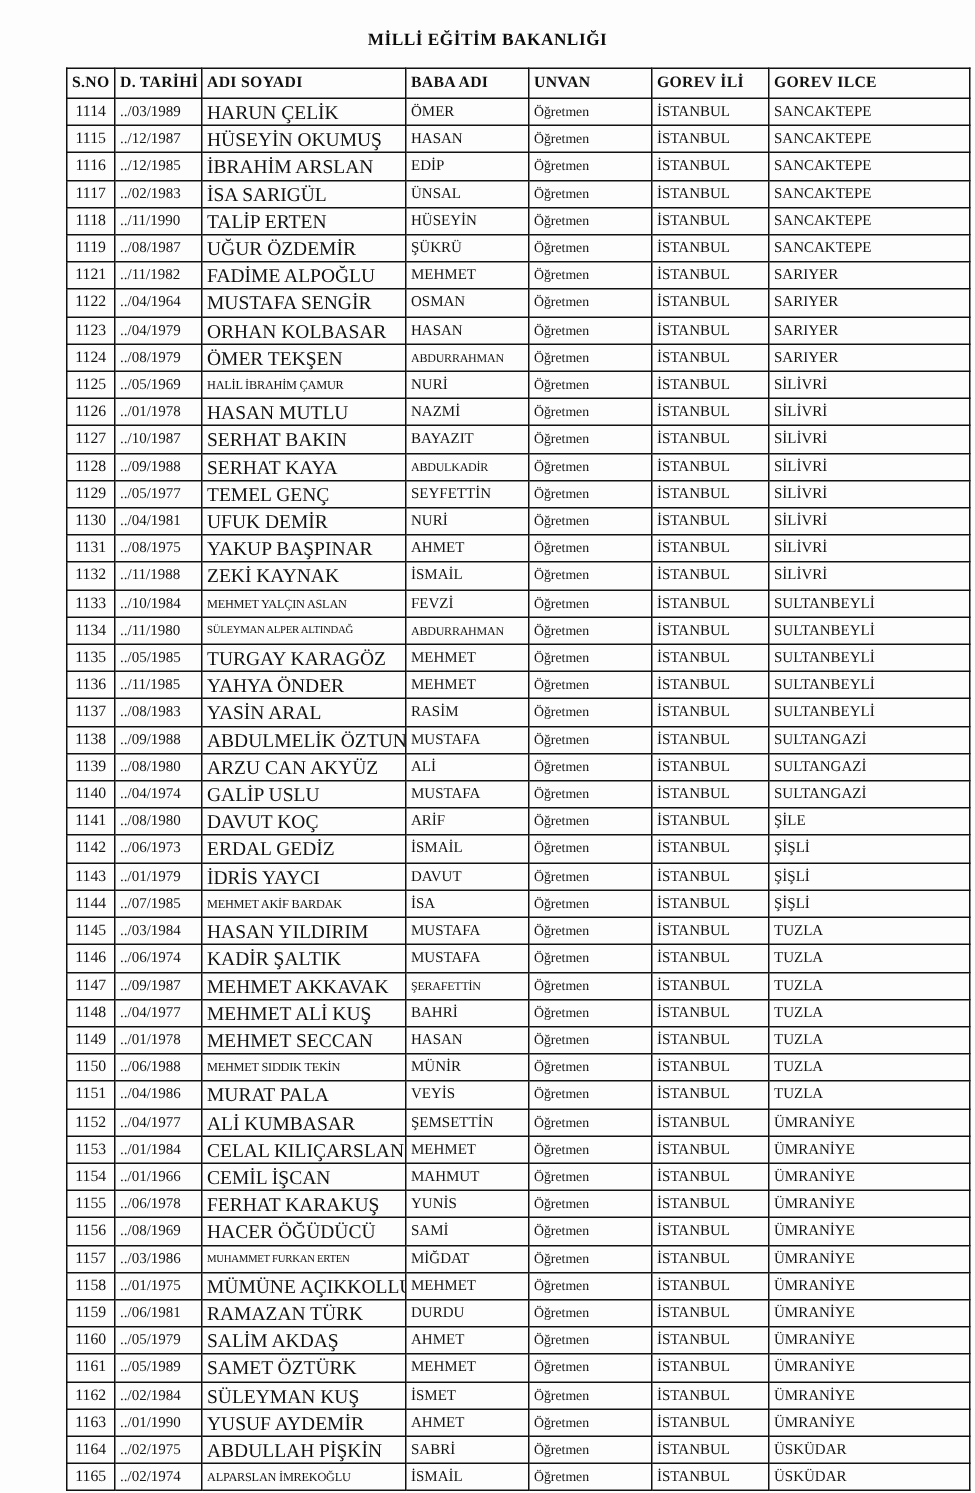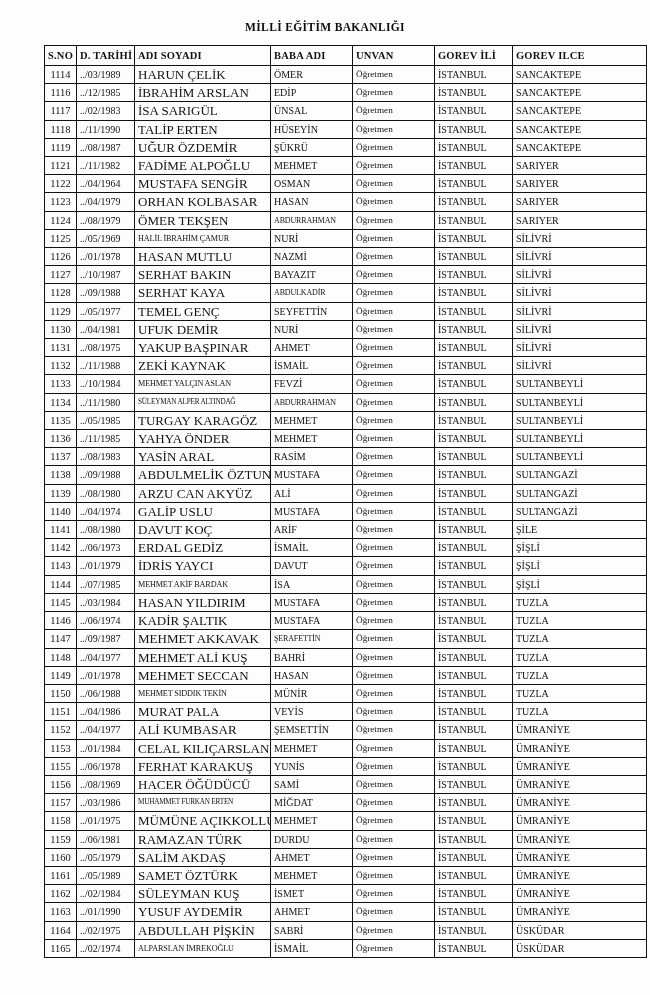--- a/index.html
+++ b/index.html
@@ -134,20 +134,29 @@
           <tr>
             <td class="sno">1114</td>
             <td class="dob">../03/1989</td>
             <td class="name">HARUN ÇELİK</td>
             <td class="father">ÖMER</td>
             <td class="title-cell">Öğretmen</td>
             <td class="prov">İSTANBUL</td>
             <td class="dist">SANCAKTEPE</td>
           </tr>
           <tr>
+            <td class="sno">1115</td>
+            <td class="dob">../12/1987</td>
+            <td class="name">HÜSEYİN OKUMUŞ</td>
+            <td class="father">HASAN</td>
+            <td class="title-cell">Öğretmen</td>
+            <td class="prov">İSTANBUL</td>
+            <td class="dist">SANCAKTEPE</td>
+          </tr>
+          <tr>
             <td class="sno">1116</td>
             <td class="dob">../12/1985</td>
             <td class="name">İBRAHİM ARSLAN</td>
             <td class="father">EDİP</td>
             <td class="title-cell">Öğretmen</td>
             <td class="prov">İSTANBUL</td>
             <td class="dist">SANCAKTEPE</td>
           </tr>
           <tr>
             <td class="sno">1117</td>
@@ -462,20 +471,29 @@
             <td class="father">ŞEMSETTİN</td>
             <td class="title-cell">Öğretmen</td>
             <td class="prov">İSTANBUL</td>
             <td class="dist">ÜMRANİYE</td>
           </tr>
           <tr>
             <td class="sno">1153</td>
             <td class="dob">../01/1984</td>
             <td class="name">CELAL KILIÇARSLAN</td>
             <td class="father">MEHMET</td>
+            <td class="title-cell">Öğretmen</td>
+            <td class="prov">İSTANBUL</td>
+            <td class="dist">ÜMRANİYE</td>
+          </tr>
+          <tr>
+            <td class="sno">1154</td>
+            <td class="dob">../01/1966</td>
+            <td class="name">CEMİL İŞCAN</td>
+            <td class="father">MAHMUT</td>
             <td class="title-cell">Öğretmen</td>
             <td class="prov">İSTANBUL</td>
             <td class="dist">ÜMRANİYE</td>
           </tr>
           <tr>
             <td class="sno">1155</td>
             <td class="dob">../06/1978</td>
             <td class="name">FERHAT KARAKUŞ</td>
             <td class="father">YUNİS</td>
             <td class="title-cell">Öğretmen</td>

